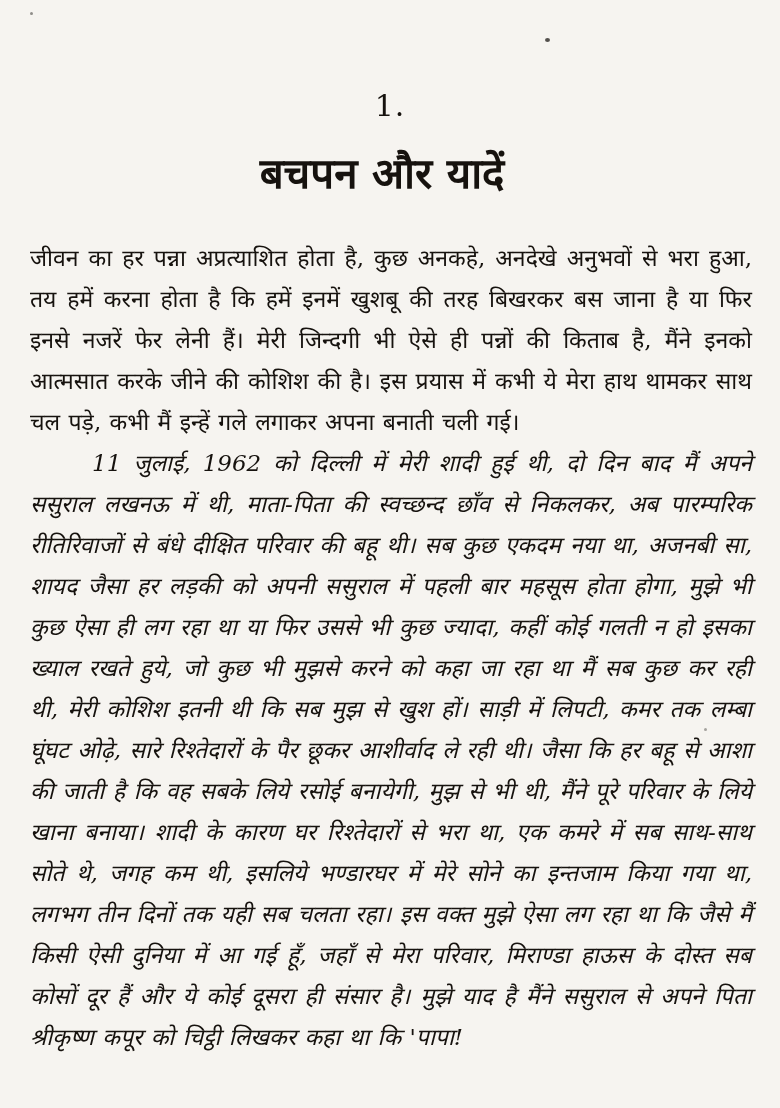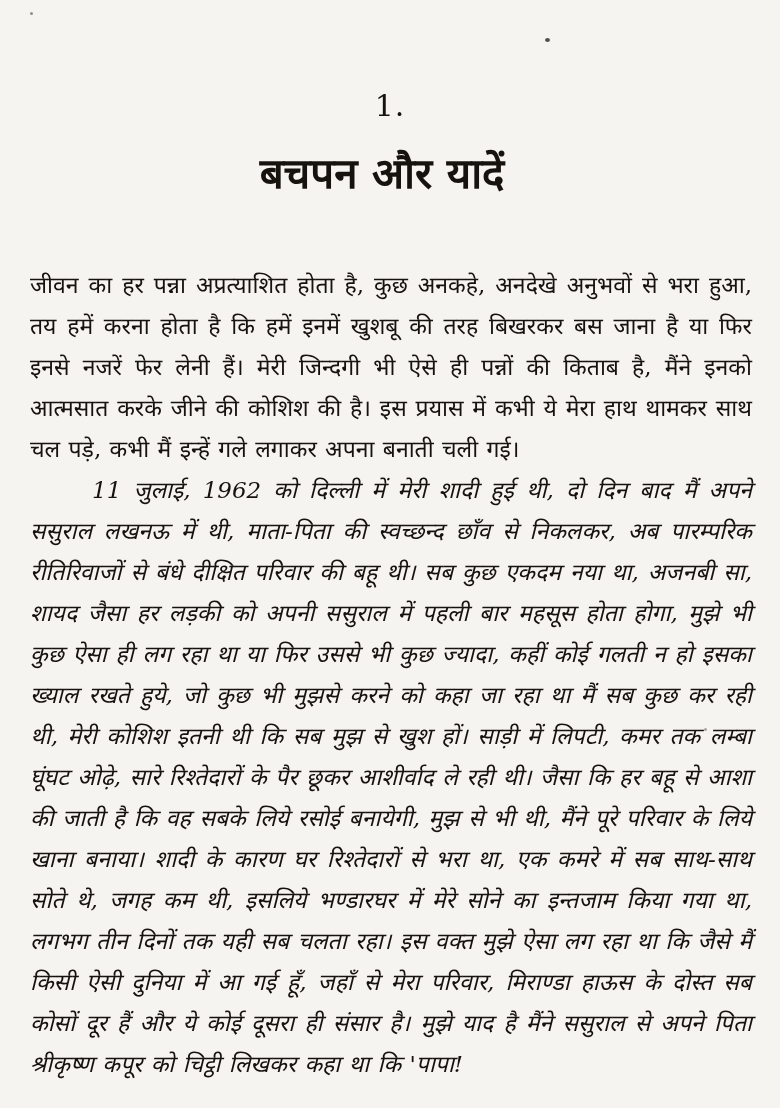--- a/index.html
+++ b/index.html
@@ -34,21 +34,21 @@
     font-weight: normal;
     letter-spacing: 1px;
   }
   .chapter-title {
     margin: 20px 16px 0 0;
     text-align: center;
     font-size: 42px;
     font-weight: 600;
   }
   .body-text {
-    margin: 65px 28px 0 30px;
+    margin: 38px 28px 0 30px;
     font-size: 23px;
     line-height: 41px;
     text-align: justify;
     word-spacing: 1px;
   }
   .para {
     margin: 0;
     padding: 0;
   }
   .para.indented {

